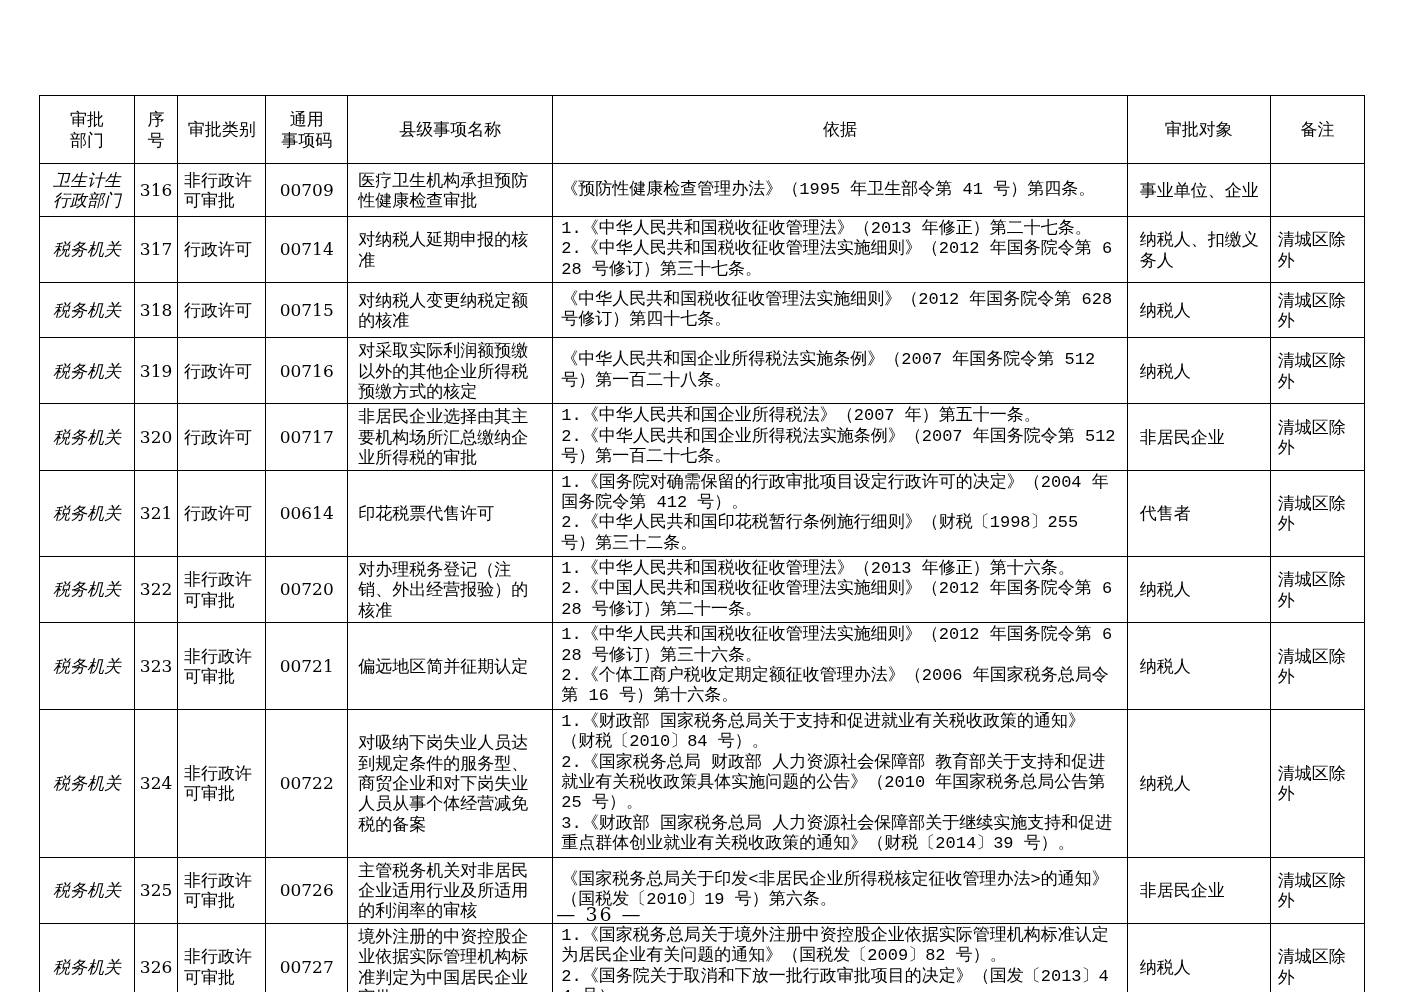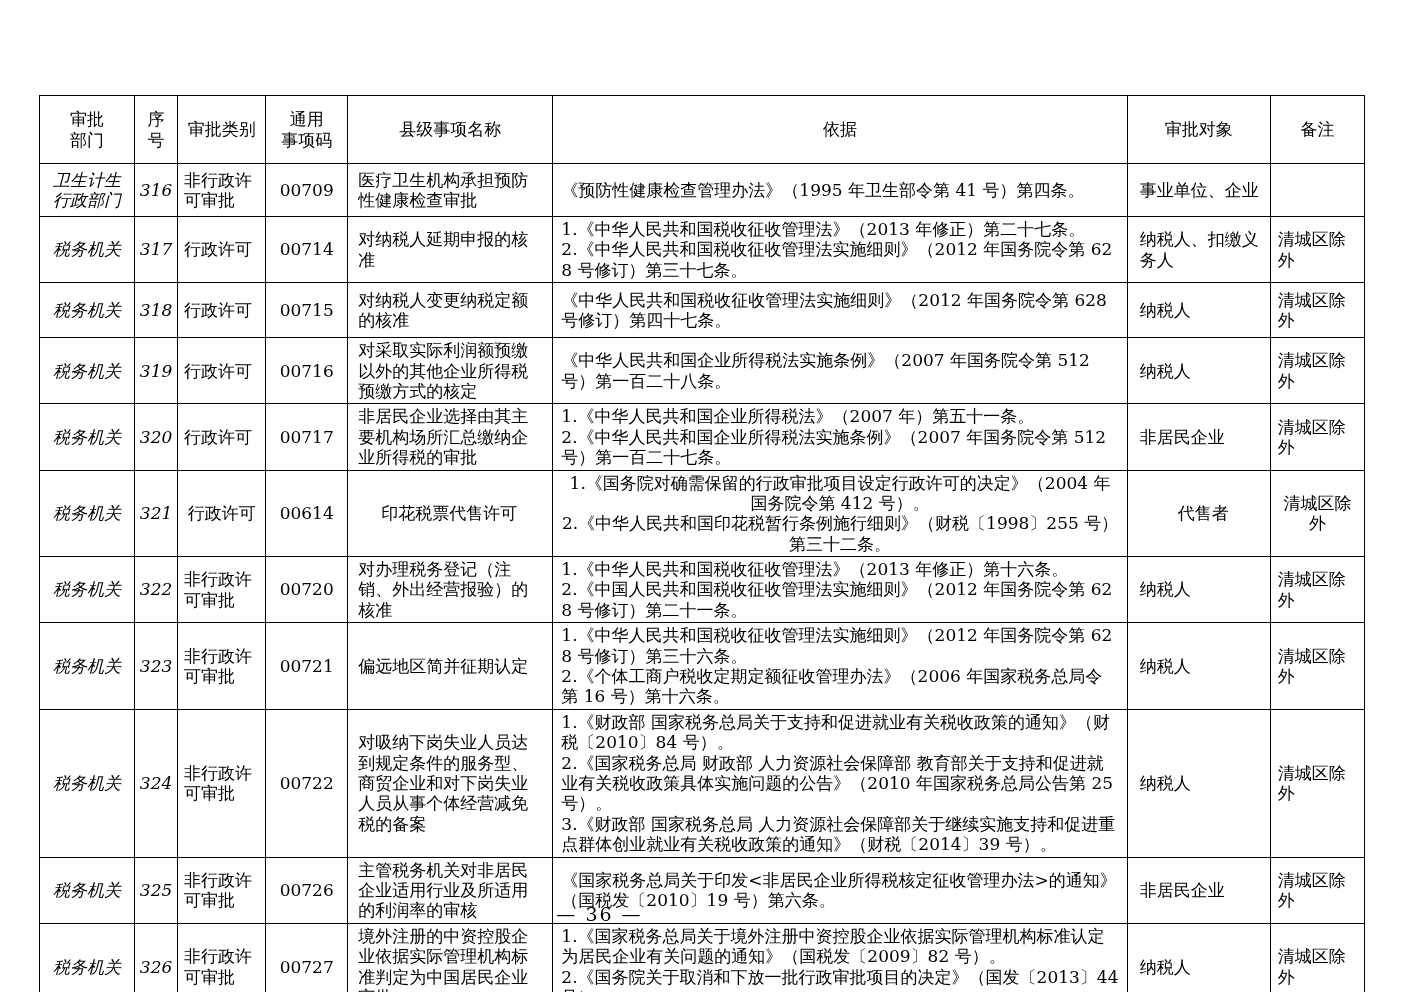--- a/index.html
+++ b/index.html
@@ -35,34 +35,34 @@
     word-break: break-all;
     padding: 2px 4px;
   }
   thead th {
     height: 63px;
     text-align: center;
     white-space: pre-line;
     padding: 2px 2px;
   }
   .col-dept   { text-align: center; padding: 2px 10px; font-style: italic; }
-  .col-no     { text-align: center; padding: 2px 1px; font-style: italic; }
+  .col-no     { text-align: center; padding: 2px 1px; }
   .col-type   { text-align: left;   padding: 2px 6px; }
   .col-code   { text-align: center; padding: 2px 2px; }
   .col-name   { text-align: left;   padding: 2px 12px 2px 10px; }
-  .col-basis  { text-align: left;   padding: 2px 8px; white-space: pre-line; }
+  .col-basis  { text-align: left;   padding: 2px 8px; white-space: pre-line; font-family: Liberation Mono, monospace; }
   .col-target { text-align: left;   padding: 2px 3px 2px 12px; }
   .col-note   { text-align: left;   padding: 2px 7px; }
 
   tbody tr:nth-child(1)  td { height: 48px; }
   tbody tr:nth-child(2)  td { height: 60px; }
   tbody tr:nth-child(3)  td { height: 50px; }
   tbody tr:nth-child(4)  td { height: 55px; }
   tbody tr:nth-child(5)  td { height: 55px; }
-  tbody tr:nth-child(6)  td { height: 72px; text-align: center; }
+  tbody tr:nth-child(6)  td { height: 72px; }
   tbody tr:nth-child(7)  td { height: 55px; }
   tbody tr:nth-child(8)  td { height: 72px; }
   tbody tr:nth-child(9)  td { height: 108px; }
   tbody tr:nth-child(10) td { height: 55px; }
   tbody tr:nth-child(11) td { height: 82px; }
 
   .page-number {
     position: absolute;
     left: 0;
     top: 903px;

